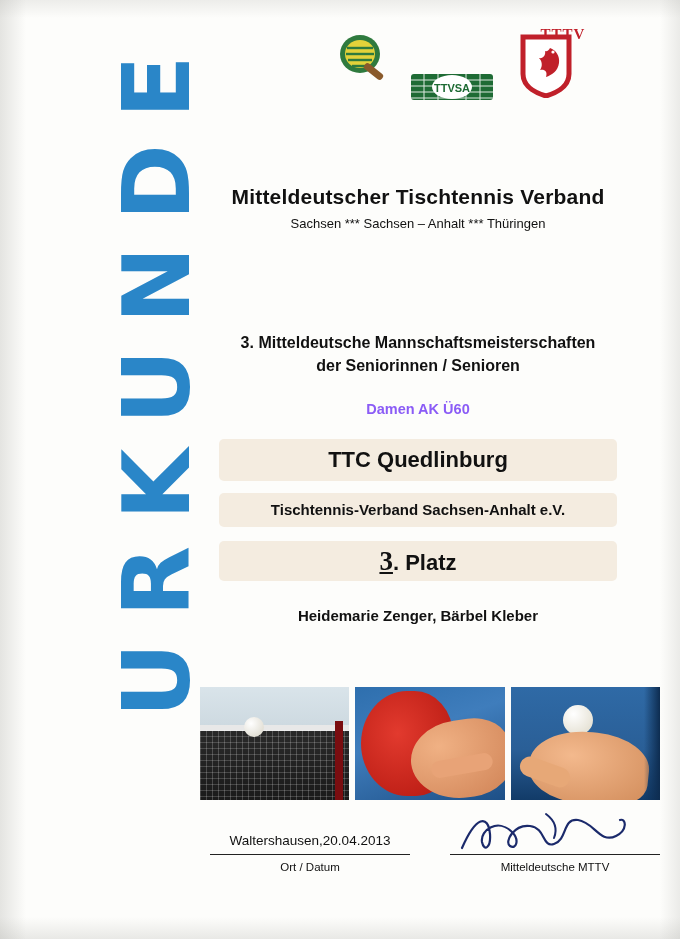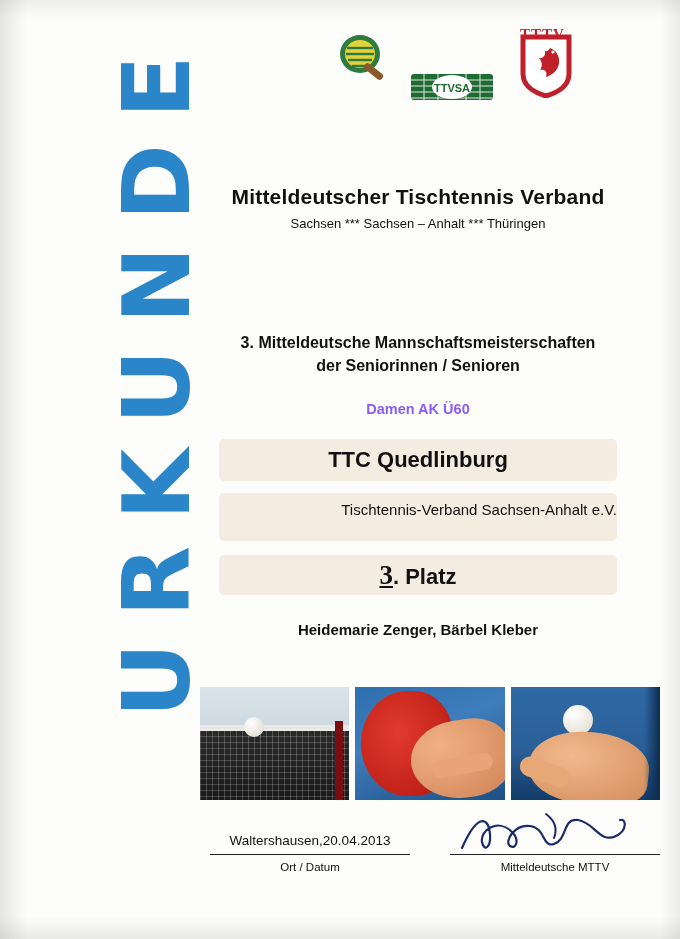--- a/index.html
+++ b/index.html
@@ -55,21 +55,21 @@
     width: 300px;
     height: 80px;
   }
   .logo-bat { position: absolute; left: 6px; top: 6px; }
   .logo-ttvsa { position: absolute; left: 80px; top: 44px; }
   .logo-tttv { position: absolute; left: 190px; top: 8px; }
   .tttv-text {
     position: absolute;
     left: 190px; top: 0px;
     width: 86px;
-    text-align: left;
+    text-align: center;
     font-family: "Liberation Serif", serif;
     font-weight: bold;
     font-size: 15px;
     color: #c0202a;
     letter-spacing: 1px;
   }
 
   
   .content {
     position: absolute;
@@ -113,26 +113,25 @@
     width: 398px;
     height: 42px;
     line-height: 42px;
     font-size: 22px;
     font-weight: bold;
     color: #111;
   }
   .band-club {
     margin-top: 12px;
     width: 398px;
-    height: 48px;
+    height: 34px;
     line-height: 34px;
     font-size: 15px;
-    font-weight: normal;
-    color: #111;
-    text-align: right;
+    font-weight: bold;
+    color: #111;
   }
   .band-place {
     margin-top: 14px;
     width: 398px;
     height: 40px;
     line-height: 40px;
     font-size: 22px;
     font-weight: bold;
     color: #111;
   }

